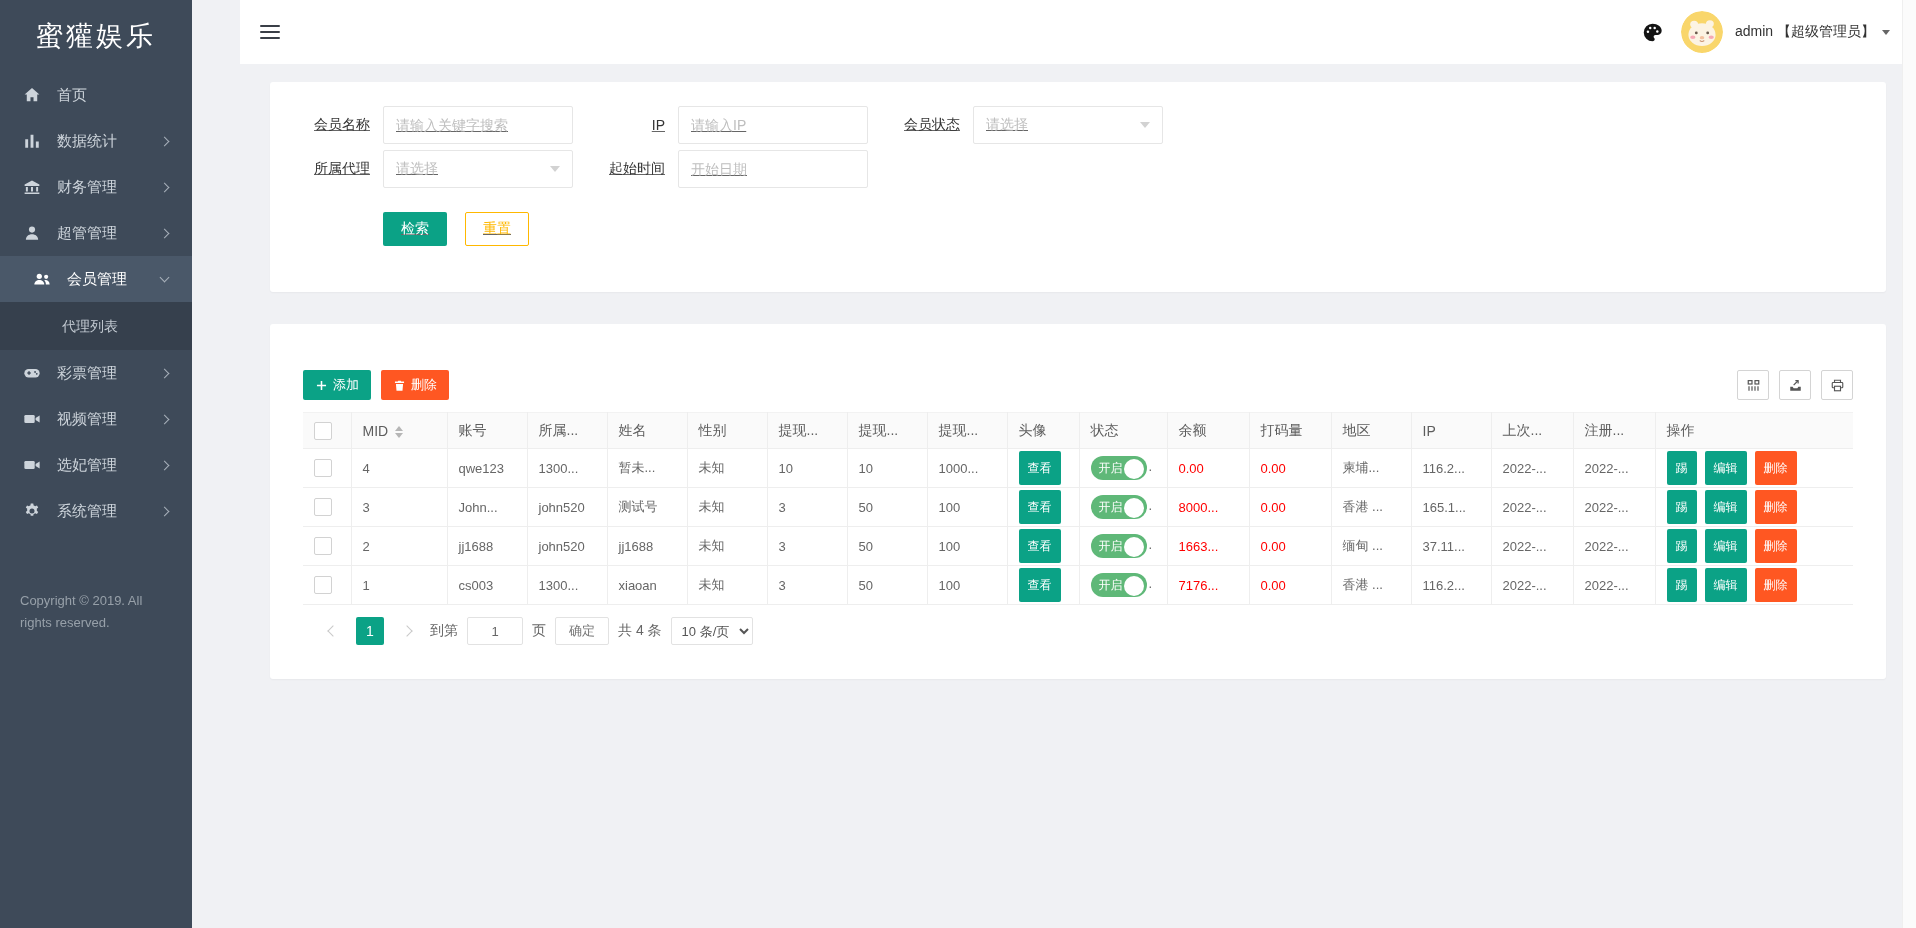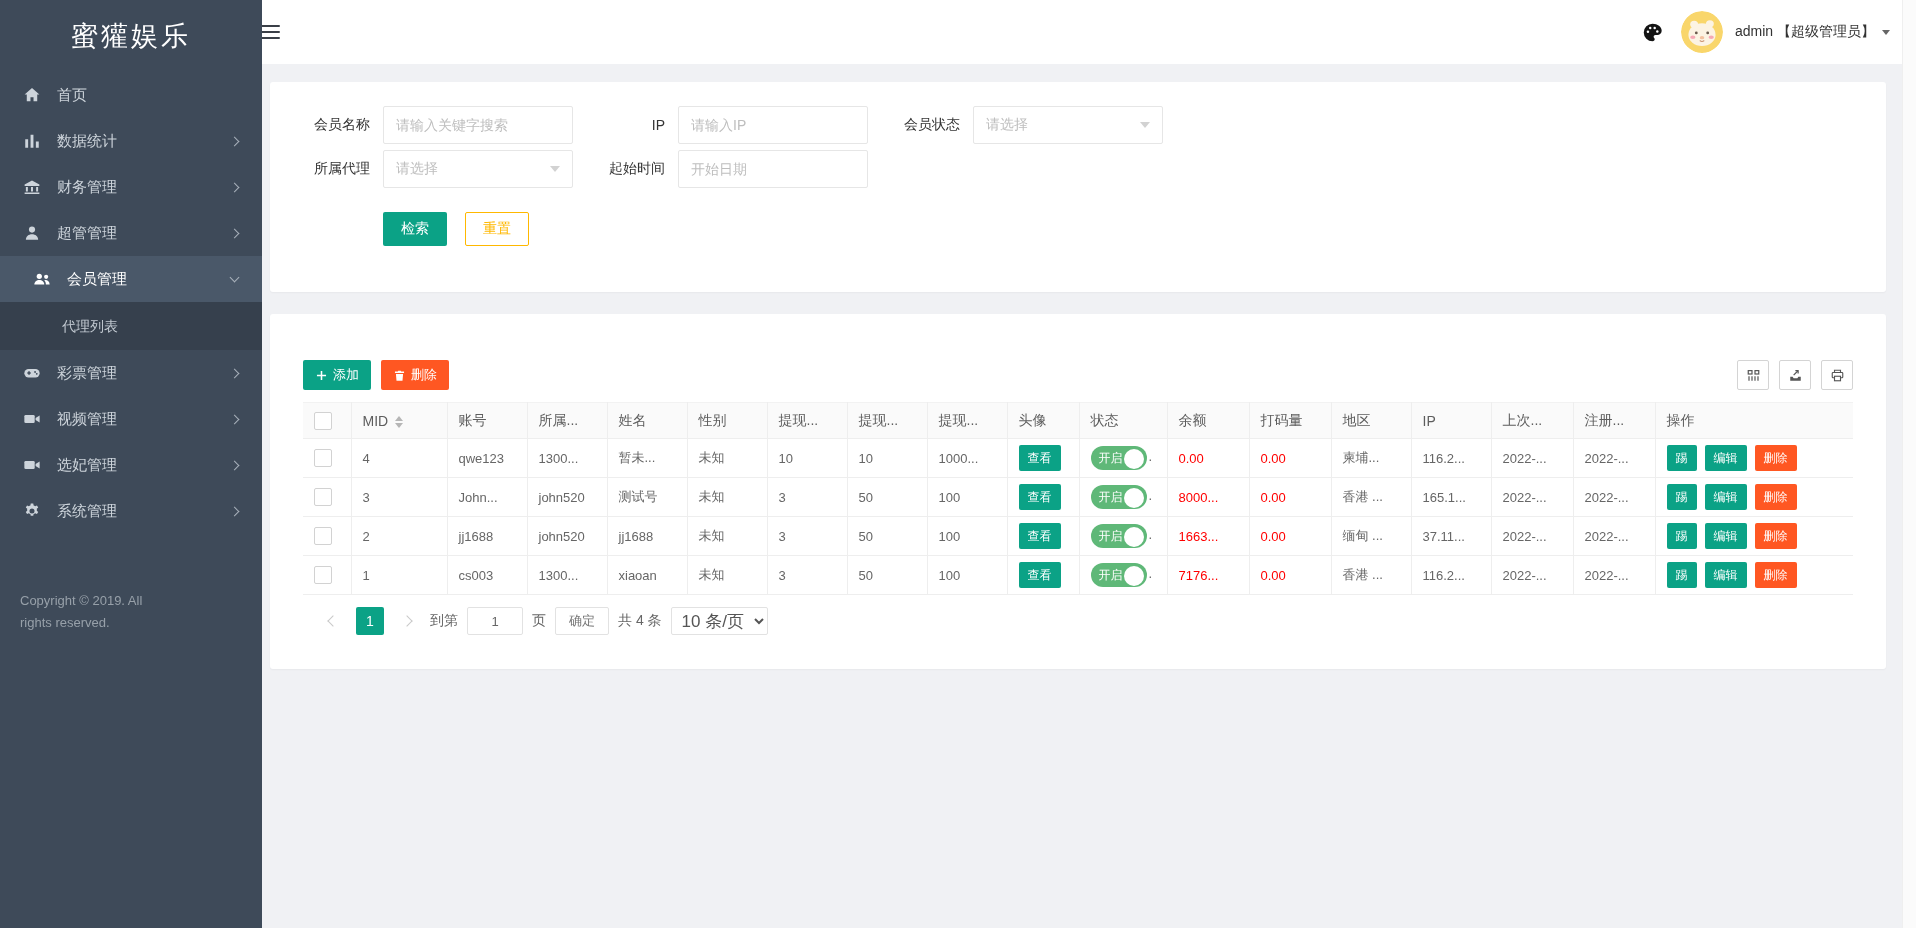--- a/index.html
+++ b/index.html
@@ -4,21 +4,21 @@
 <style>
   :root{
     --teal:#0BA286; --orange:#FF5722; --yellow:#FFB800; --toggle:#5FB878;
     --red:#FF0000; --sidebar:#3E4A59; --sidebar-active:#4A5869; --bg:#F0F1F4;
   }
   *{box-sizing:border-box;margin:0;padding:0;}
   html,body{width:1916px;height:928px;overflow:hidden;}
   body{font-family:"Liberation Sans","DejaVu Sans",sans-serif;background:var(--bg);color:#666;}
 
   
-  .sidebar{position:fixed;left:0;top:0;bottom:0;width:262px;background:var(--sidebar);z-index:5;}
+  .sidebar{position:fixed;left:0;top:0;bottom:0;width:192px;background:var(--sidebar);z-index:5;}
   .brand{height:72px;display:flex;align-items:center;justify-content:center;color:#fff;font-size:27px;letter-spacing:3px;}
   .side-item{height:46px;display:flex;align-items:center;padding:0 22px;color:#CDD4DB;font-size:15px;cursor:pointer;}
   .side-item .ic{width:20px;height:20px;margin-right:15px;display:flex;align-items:center;justify-content:center;}
   .side-item.active{background:var(--sidebar-active);color:#fff;padding-left:32px;}
   .chev{width:7px;height:7px;border-right:1.5px solid #A8B1BB;border-bottom:1.5px solid #A8B1BB;transform:rotate(-45deg);margin-left:auto;margin-right:2px;}
   .chev.down{transform:rotate(45deg);margin-top:-4px;}
   .submenu{background:rgba(0,0,0,.13);padding:4px 0;}
   .sub-item{height:40px;line-height:40px;padding-left:62px;font-size:14px;color:#C3CAD2;cursor:pointer;}
   .copyright{margin-top:56px;padding:0 20px;width:190px;color:#97A0A9;font-size:13px;line-height:1.7;}
 
@@ -29,21 +29,21 @@
   .hamburger i{display:block;height:2px;background:#3A3F47;border-radius:1px;}
   .topbar-right{margin-left:auto;display:flex;align-items:center;justify-content:space-between;}
   .palette{display:flex;cursor:pointer;}
   .avatar{width:42px;height:42px;border-radius:50%;overflow:hidden;margin:0 12px 0 18px;cursor:pointer;}
   .username{font-size:14px;color:#333;cursor:pointer;display:flex;align-items:center;}
   .caret{width:0;height:0;border-left:4.5px solid transparent;border-right:4.5px solid transparent;border-top:5px solid #666;margin-left:7px;}
 
   
   .content{padding:18px 30px 0;}
   .card{background:#fff;border-radius:3px;box-shadow:0 1px 2px rgba(0,0,0,.04);}
-  .filter-card{padding:24px 15px 46px 38px;margin-bottom:22px;}
+  .filter-card{padding:24px 15px 46px 38px;margin-bottom:32px;text-decoration:underline;}
   .filter-grid{display:grid;grid-template-columns:repeat(3,max-content);column-gap:30px;row-gap:6px;}
   .fgroup{display:flex;align-items:center;}
   .flabel{width:62px;text-align:right;margin-right:13px;font-size:14px;color:#333;white-space:nowrap;}
   .fctl{width:190px;height:38px;border:1px solid #E6E6E6;border-radius:2px;background:#fff;font-size:14px;color:#666;padding:0 12px;outline:none;font-family:inherit;}
   .fctl::placeholder{color:#BEBEBE;}
   .fselect{display:flex;align-items:center;justify-content:space-between;color:#BEBEBE;cursor:pointer;}
   .sel-caret{width:0;height:0;border-left:5px solid transparent;border-right:5px solid transparent;border-top:6px solid #D2D2D2;}
   .filter-actions{margin-top:24px;margin-left:75px;display:flex;gap:18px;}
   .btn-search{background:var(--teal);border:none;color:#fff;height:34px;padding:0 18px;border-radius:2px;font-size:14px;cursor:pointer;font-family:inherit;}
   .btn-reset{background:#fff;border:1px solid var(--yellow);color:var(--yellow);height:34px;padding:0 17px;border-radius:2px;font-size:14px;cursor:pointer;font-family:inherit;}
@@ -61,38 +61,38 @@
   th,td{border-right:1px solid #EEE;border-bottom:1px solid #EEE;padding:0 11px;text-align:left;white-space:nowrap;overflow:hidden;}
   th:last-child,td:last-child{border-right:none;}
   thead th{height:36px;background:#FAFAFA;border-top:1px solid #F2F2F2;font-weight:400;color:#5D5D5D;font-size:14px;}
   tbody td{height:39px;}
   .cbx{display:inline-block;width:18px;height:18px;border:1px solid #D2D2D2;border-radius:2px;background:#fff;vertical-align:middle;cursor:pointer;}
   .sort{display:inline-flex;flex-direction:column;margin-left:7px;vertical-align:middle;gap:2px;cursor:pointer;}
   .sort i{width:0;height:0;border-left:4.5px solid transparent;border-right:4.5px solid transparent;display:block;}
   .sort .up{border-bottom:5px solid #B6B6B6;}
   .sort .dn{border-top:5px solid #B6B6B6;}
   .red{color:var(--red);}
-  .btn-sm{height:26px;padding:0 9px;border:none;border-radius:2px;color:#fff;font-size:12px;cursor:pointer;font-family:inherit;}
+  .btn-sm{height:34px;padding:0 9px;border:none;border-radius:2px;color:#fff;font-size:12px;cursor:pointer;font-family:inherit;}
   .bg-teal{background:var(--teal);}
   .bg-orange{background:var(--orange);}
   .actions{display:flex;gap:8px;align-items:center;}
   .switch{position:relative;display:inline-flex;align-items:center;width:56px;height:24px;border-radius:13px;background:var(--toggle);color:#fff;font-size:12px;padding-left:8px;cursor:pointer;vertical-align:middle;}
   .switch .knob{position:absolute;right:3px;top:3px;width:20px;height:20px;border-radius:50%;background:#fff;}
   .dot-suffix{color:#666;margin-left:2px;}
 
   
   .pagination{display:flex;align-items:center;margin:12px 0 0 16px;gap:9px;font-size:14px;color:#666;}
   .pg-arrow{width:28px;height:28px;display:flex;align-items:center;justify-content:center;cursor:pointer;}
   .pg-arrow span{width:8px;height:8px;border-right:1.6px solid #C9C9C9;border-bottom:1.6px solid #C9C9C9;}
   .pg-arrow .left{transform:rotate(135deg);}
   .pg-arrow .right{transform:rotate(-45deg);}
   .pg-num{min-width:28px;height:28px;background:var(--teal);color:#fff;border-radius:2px;display:flex;align-items:center;justify-content:center;font-size:14px;cursor:pointer;}
   .pg-input{width:56px;height:28px;border:1px solid #E2E2E2;border-radius:2px;text-align:center;font-size:13px;color:#666;outline:none;font-family:inherit;}
   .pg-confirm{height:28px;padding:0 13px;background:#fff;border:1px solid #E2E2E2;border-radius:2px;color:#757575;font-size:13px;cursor:pointer;font-family:inherit;}
-  .pg-select{height:28px;border:1px solid #E2E2E2;border-radius:2px;background:#fff;color:#555;font-size:17px;padding:0 6px;font-family:inherit;}
+  .pg-select{height:28px;border:1px solid #E2E2E2;border-radius:2px;background:#fff;color:#555;font-size:13px;padding:0 6px;font-family:inherit;}
   .pg-text{color:#666;}
 
   .scroll-strip{position:fixed;top:0;right:0;width:14px;height:100%;background:#FBFBFB;border-left:1px solid #EFEFEF;z-index:9;}
 </style>
 </head>
 <body>
 
 <aside class="sidebar">
   <div class="brand">蜜獾娱乐</div>
   <nav>

